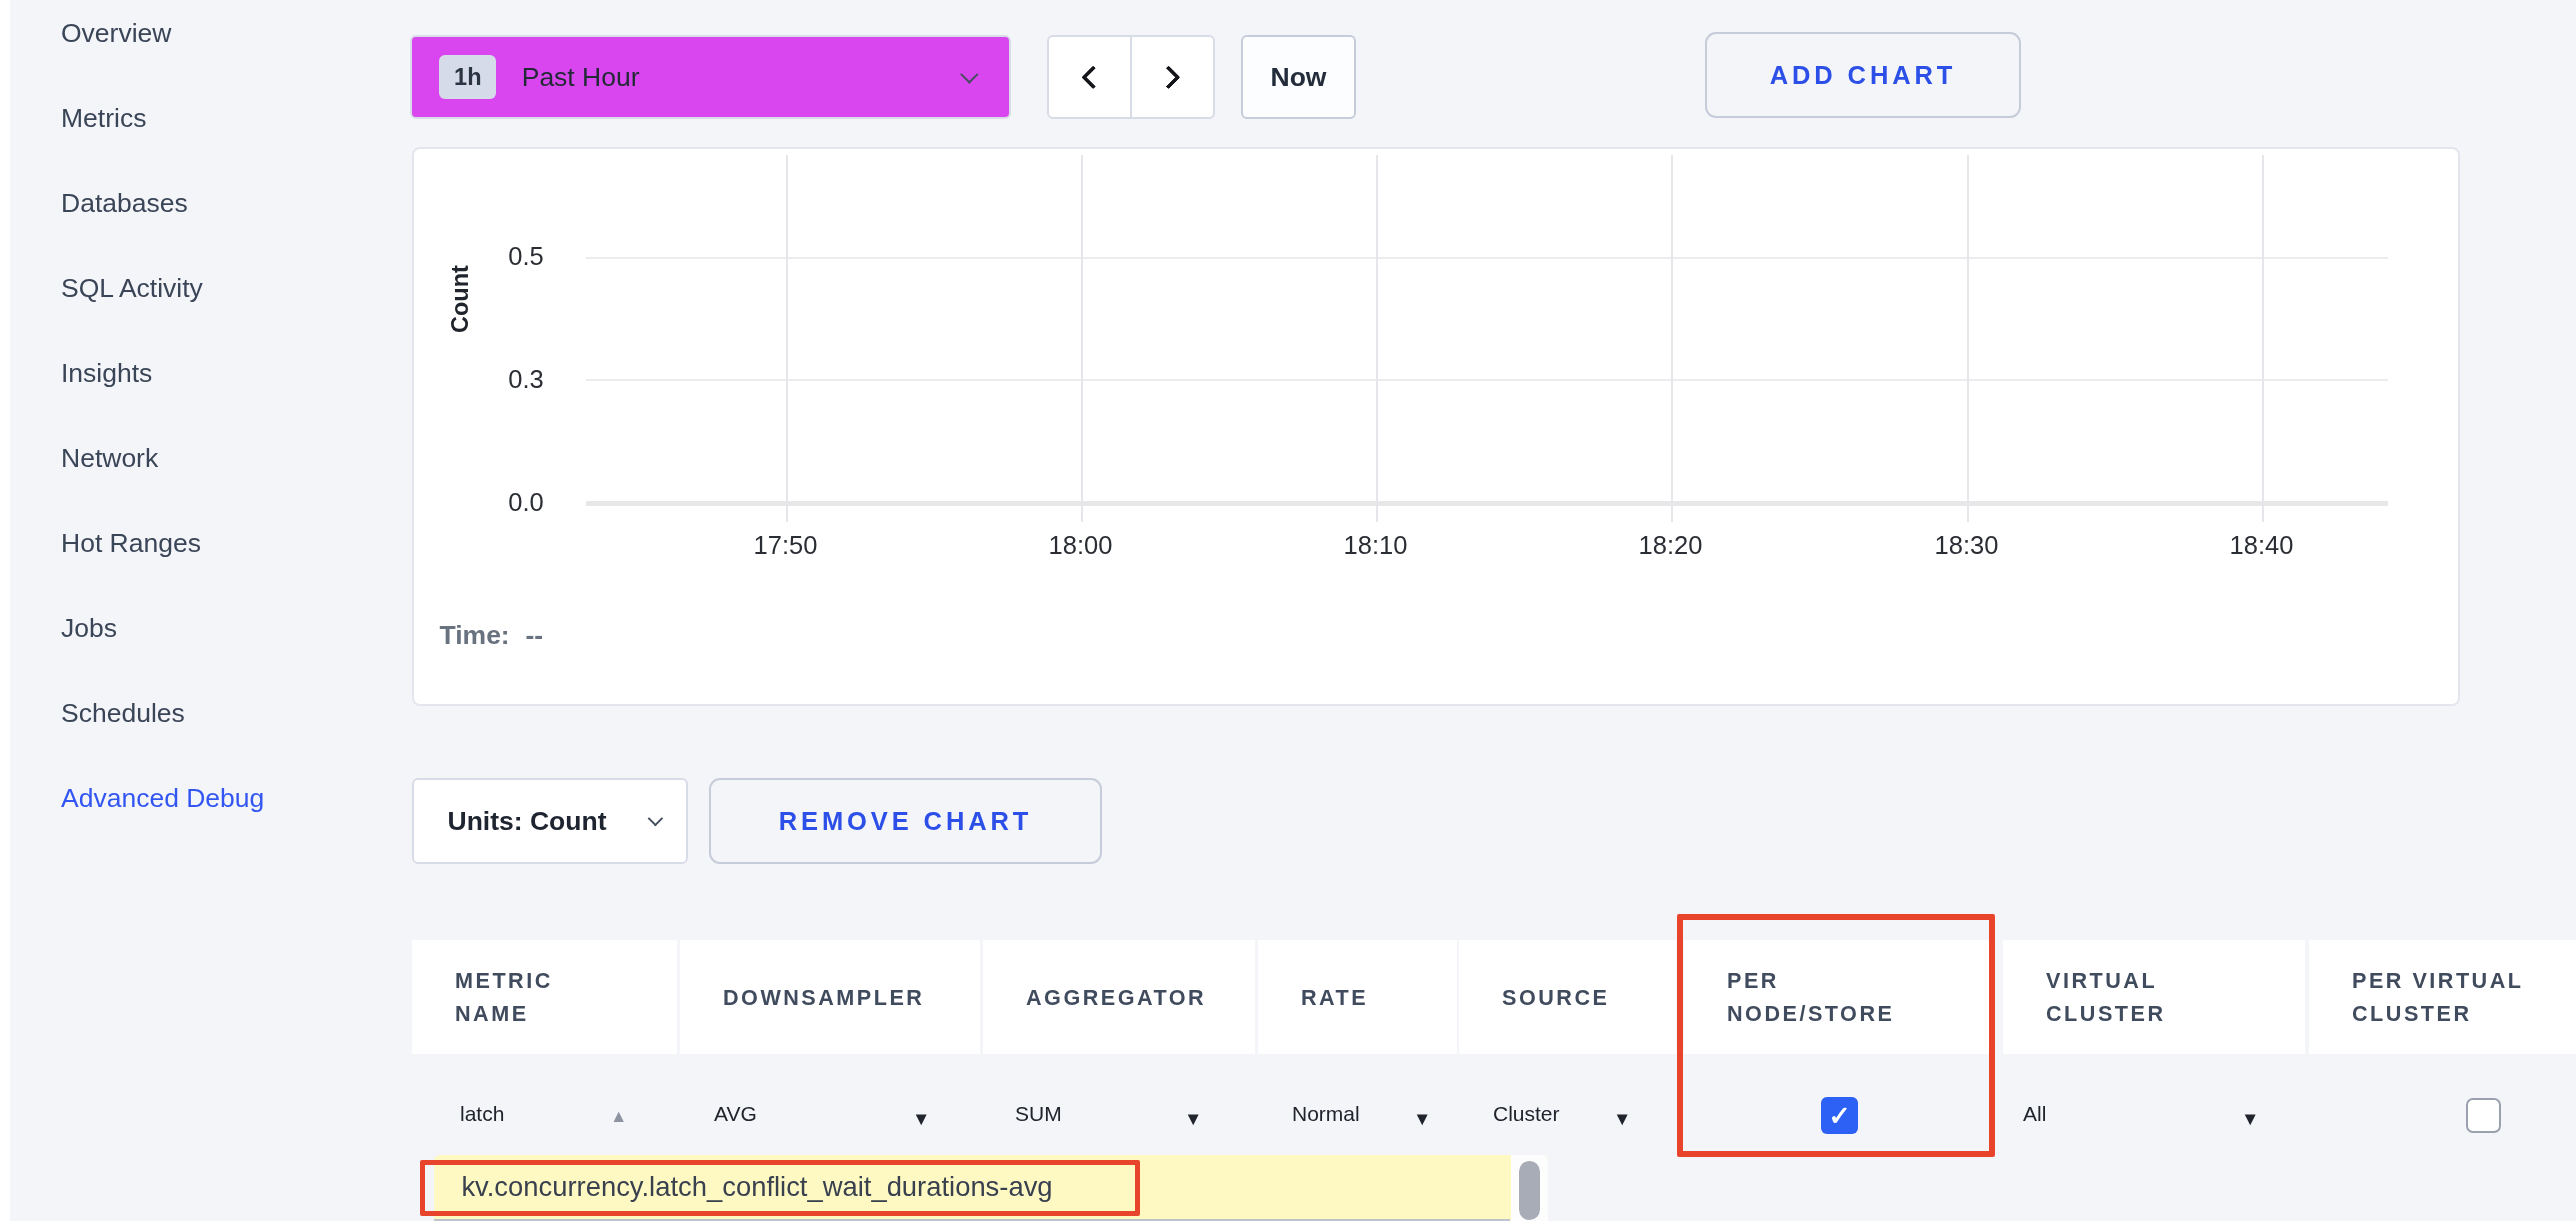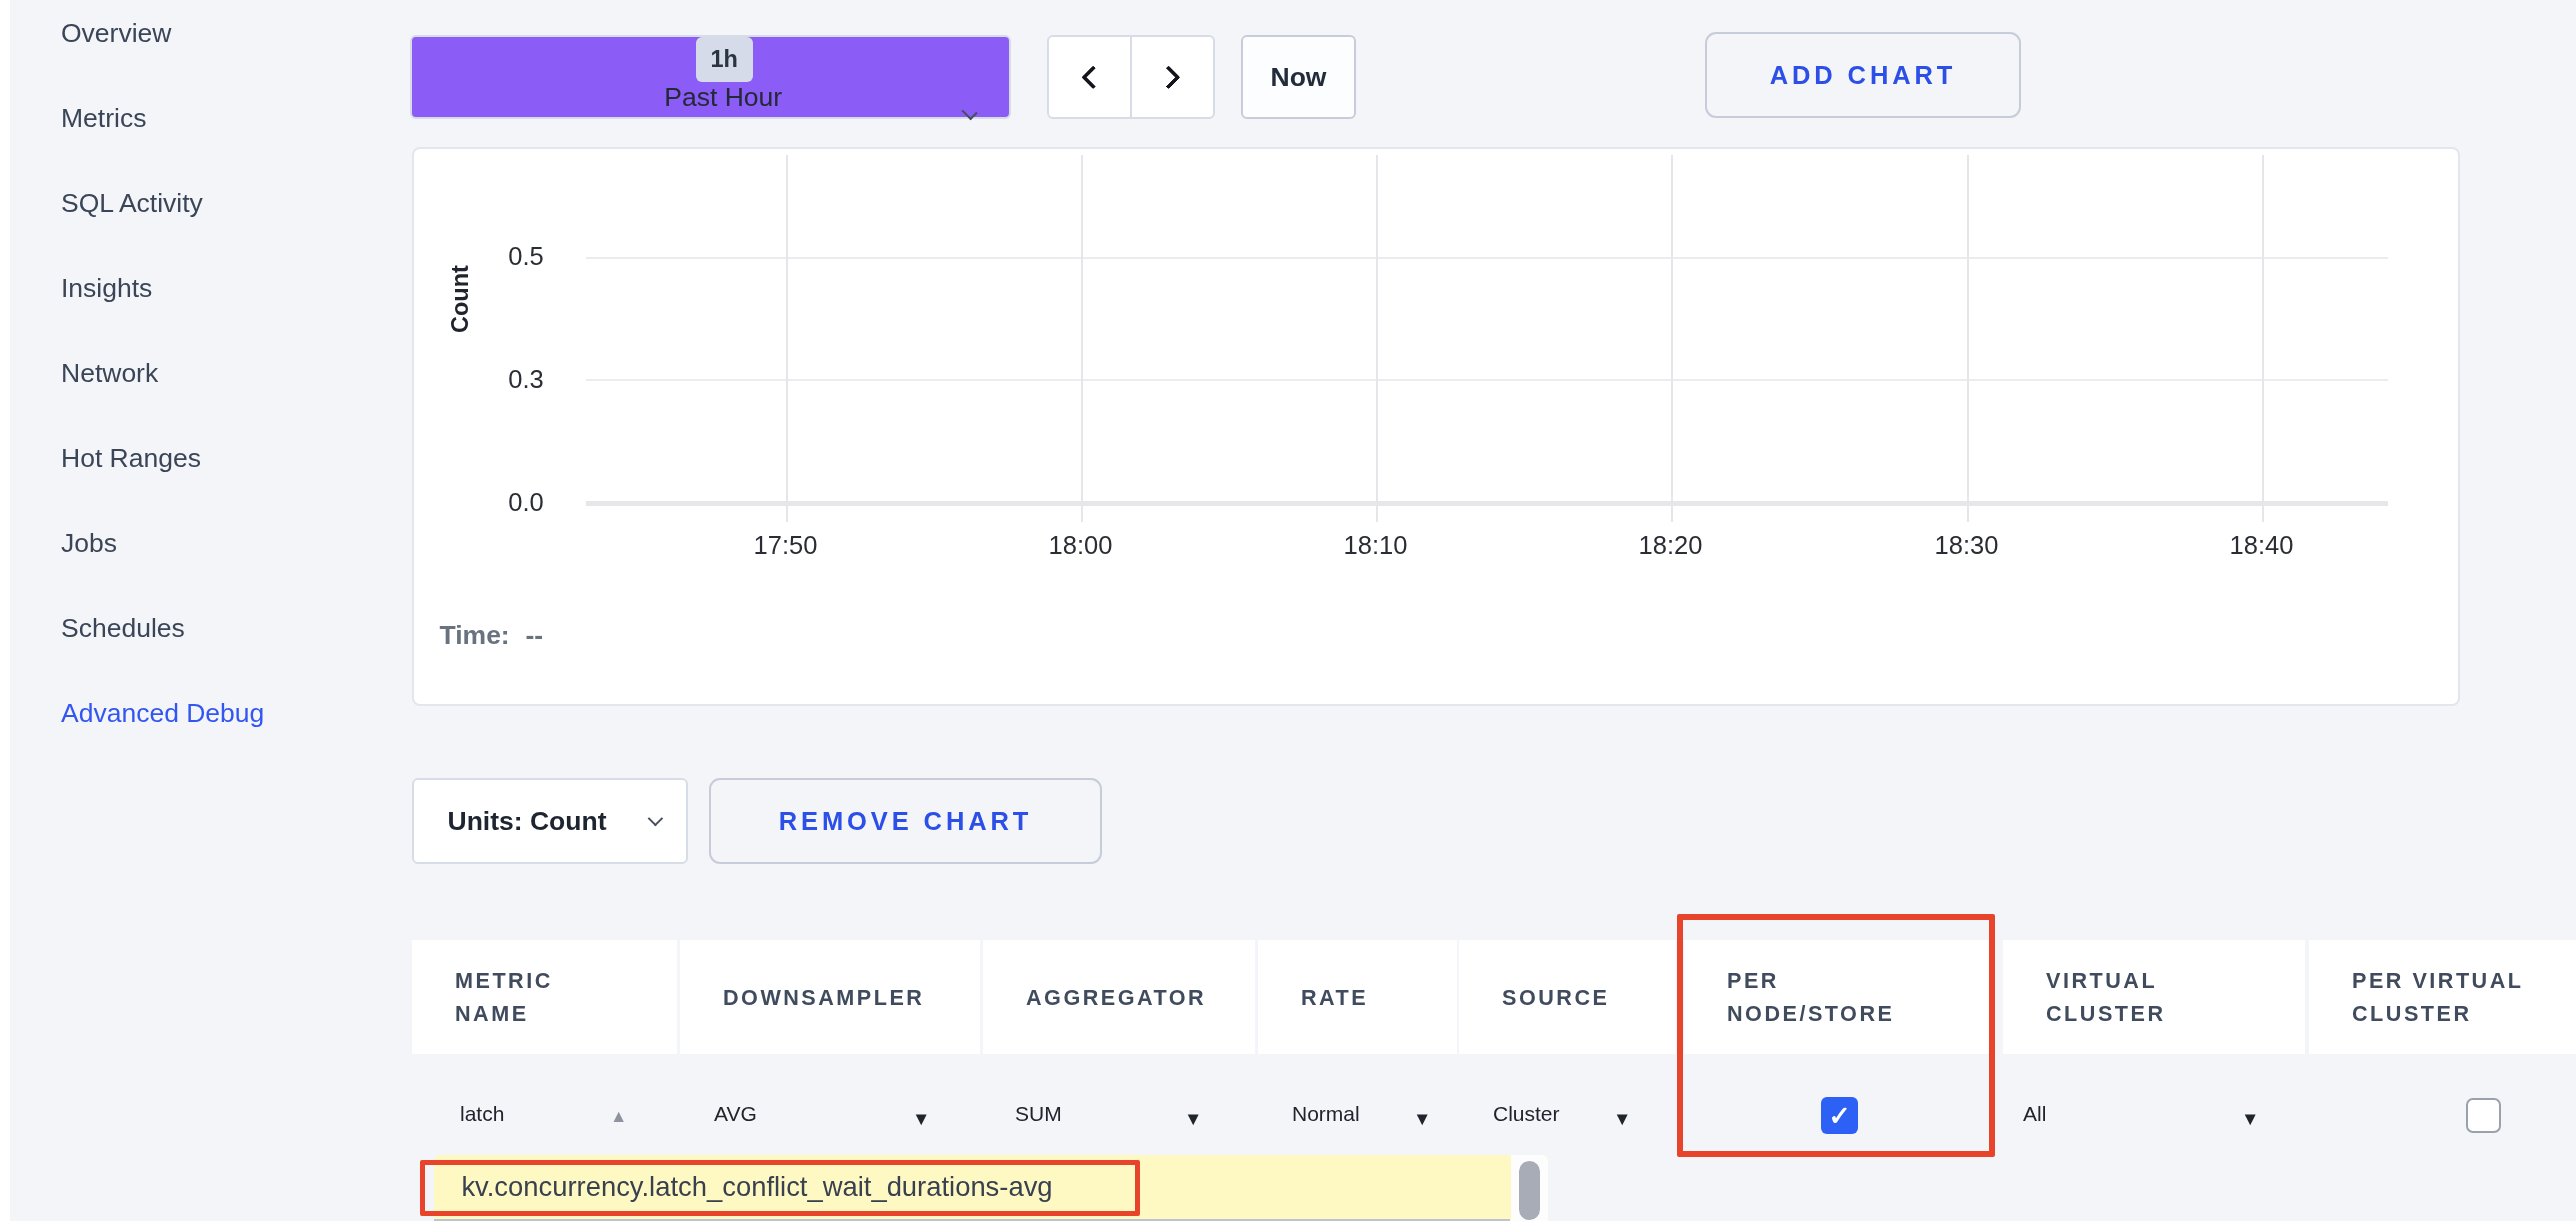--- a/index.html
+++ b/index.html
@@ -26,21 +26,21 @@
 
   
   .edge-strip{left:0;top:0;width:9.8px;height:1221px;background:#ffffff;}
 
   
   .sidebar{left:61px;top:-8.8px;width:294px;list-style:none;}
   .sidebar li{height:85px;display:flex;align-items:center;font-size:26.5px;font-weight:500;color:var(--navy);cursor:pointer;}
   .sidebar li.active{color:var(--link);}
 
   
-  .range-select{left:410px;top:35px;width:601px;height:84px;background:#8b5cf6;border:2px solid var(--ctrl-border);border-radius:5.9px;display:flex;align-items:center;cursor:pointer;flex-direction:column;}
+  .range-select{left:410px;top:35px;width:601px;height:84px;background:#d946ef;border:2px solid var(--ctrl-border);border-radius:5.9px;display:flex;align-items:center;cursor:pointer;}
   .range-badge{margin-left:27.4px;padding:8.8px 14.7px;background:#d6dbe9;border-radius:5.9px;font-size:23.5px;font-weight:700;color:#2b3442;}
   .range-label{margin-left:25.5px;font-size:26.5px;color:#222a36;}
   .chev{display:inline-block;width:12.7px;height:12.7px;border-right:2.9px solid #454e5e;border-bottom:2.9px solid #454e5e;transform:rotate(45deg);}
   .range-select .chev{margin-left:auto;margin-right:33px;margin-top:-5.9px;}
 
   .nav-group{left:1047px;top:35px;display:flex;}
   .nav-btn{width:84px;height:84px;background:#fff;border:2px solid var(--ctrl-border);display:flex;align-items:center;justify-content:center;cursor:pointer;}
   .nav-btn.prev{border-radius:5.9px 0 0 5.9px;border-right-width:1px;}
   .nav-btn.next{border-radius:0 5.9px 5.9px 0;border-left-width:1px;}
   .chev-big{display:inline-block;width:16.7px;height:16.7px;border-right:4.9px solid #14161c;border-bottom:4.9px solid #14161c;border-radius:2px;}
@@ -92,20 +92,21 @@
   .scroll-thumb{position:absolute;right:7.8px;top:5.9px;width:21.6px;height:59px;border-radius:10.8px;background:#a7acb6;cursor:pointer;}
 </style>
 </head>
 <body>
 
 <div class="abs edge-strip"></div>
 
 <ul class="abs sidebar">
   <li>Overview</li>
   <li>Metrics</li>
+  <li>Databases</li>
   <li>SQL Activity</li>
   <li>Insights</li>
   <li>Network</li>
   <li>Hot Ranges</li>
   <li>Jobs</li>
   <li>Schedules</li>
   <li class="active">Advanced Debug</li>
 </ul>
 
 <div class="abs range-select">

